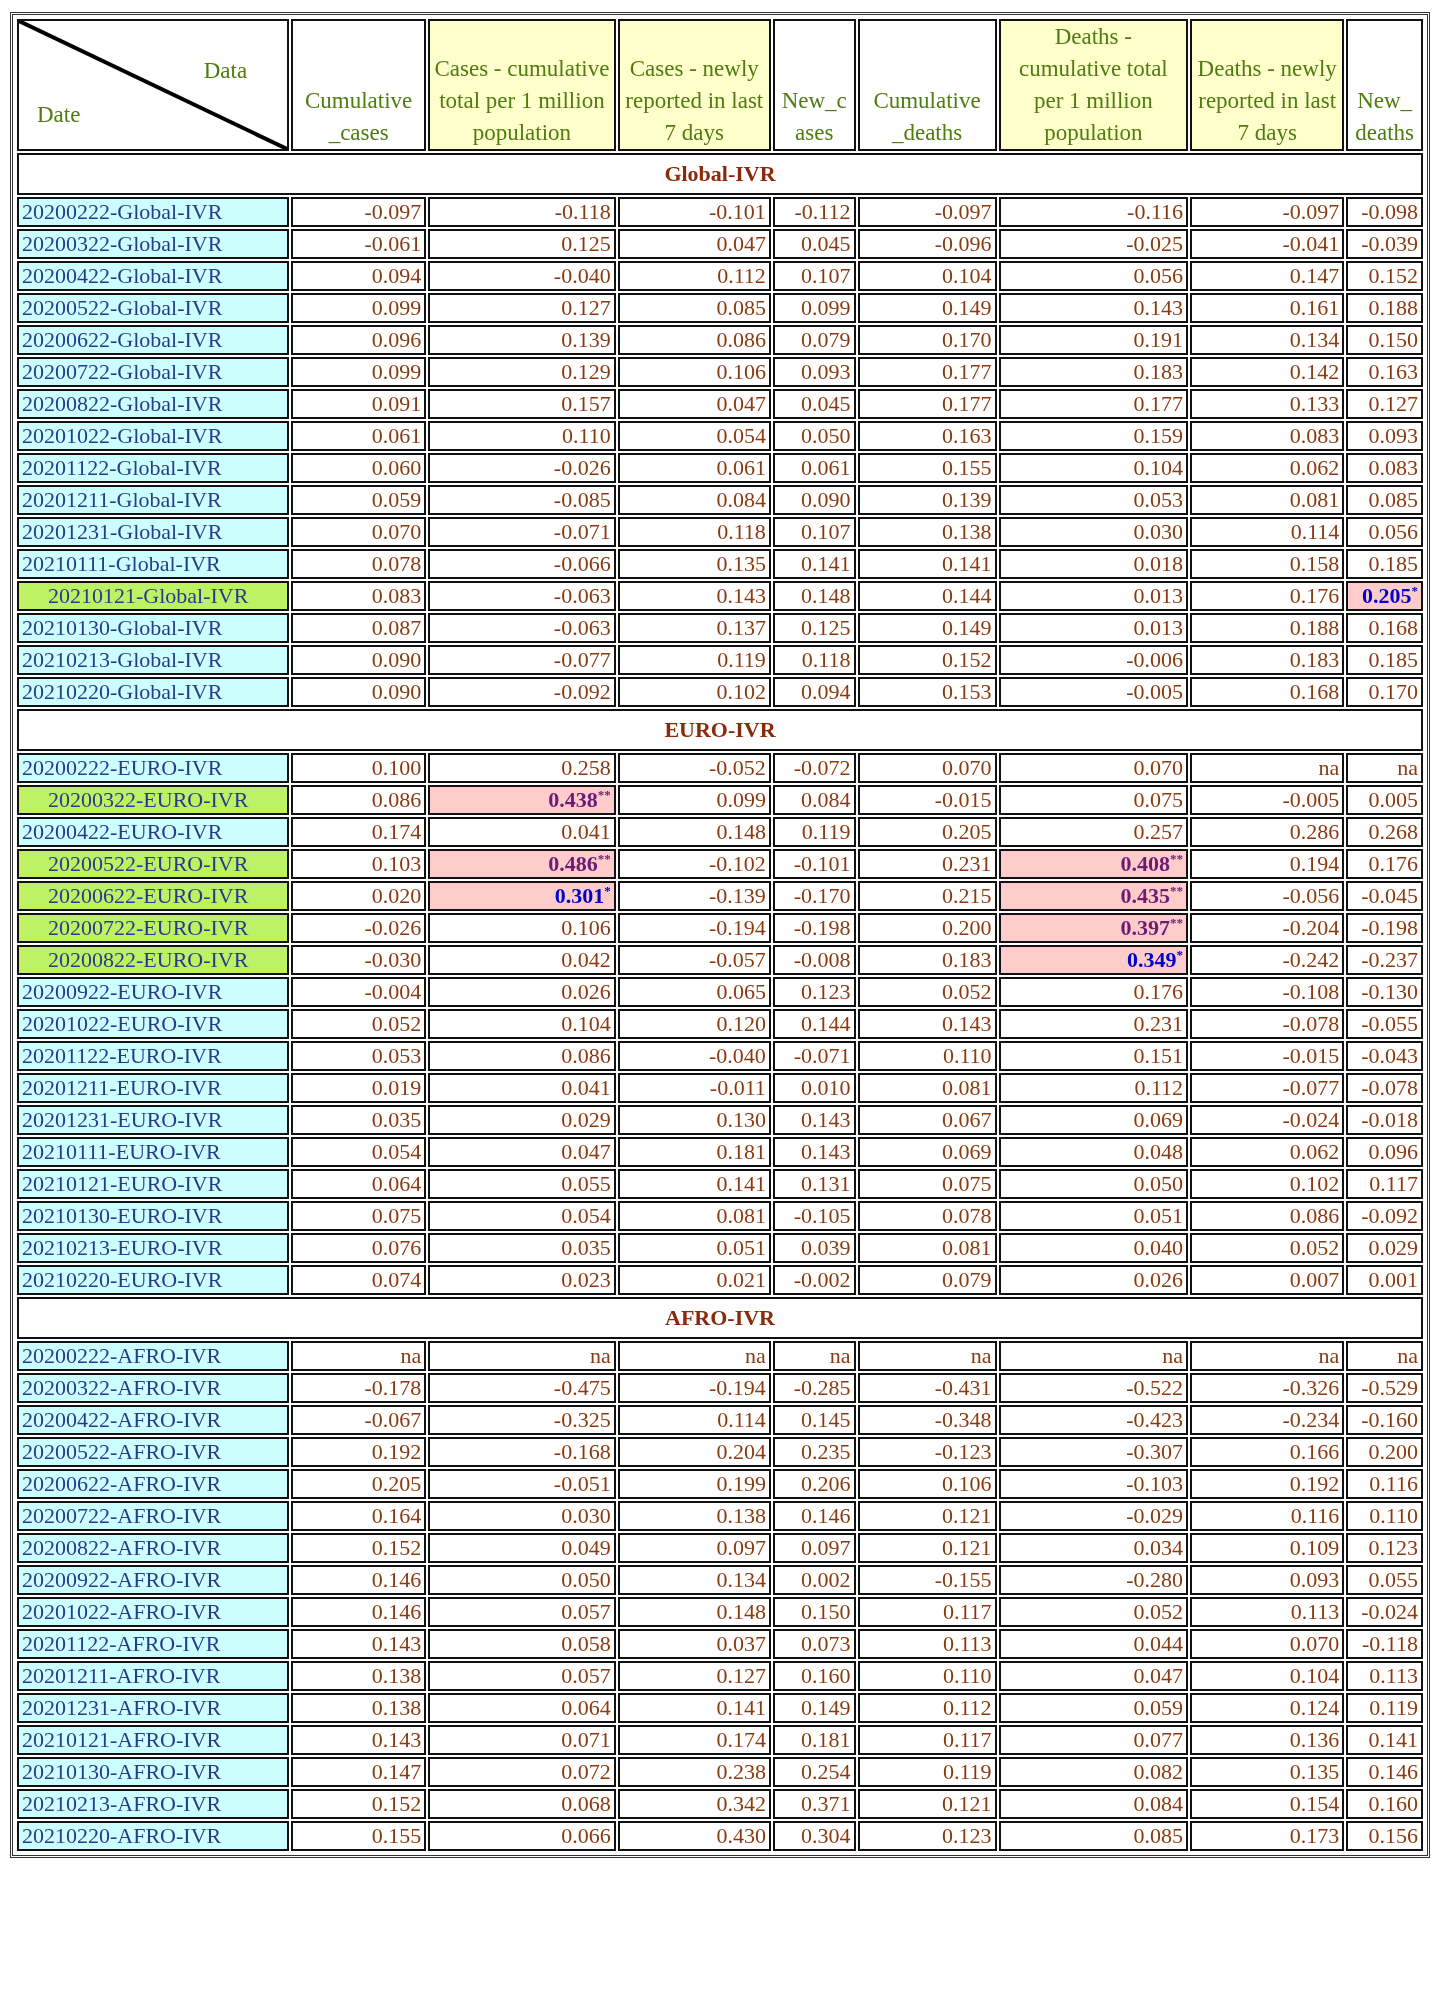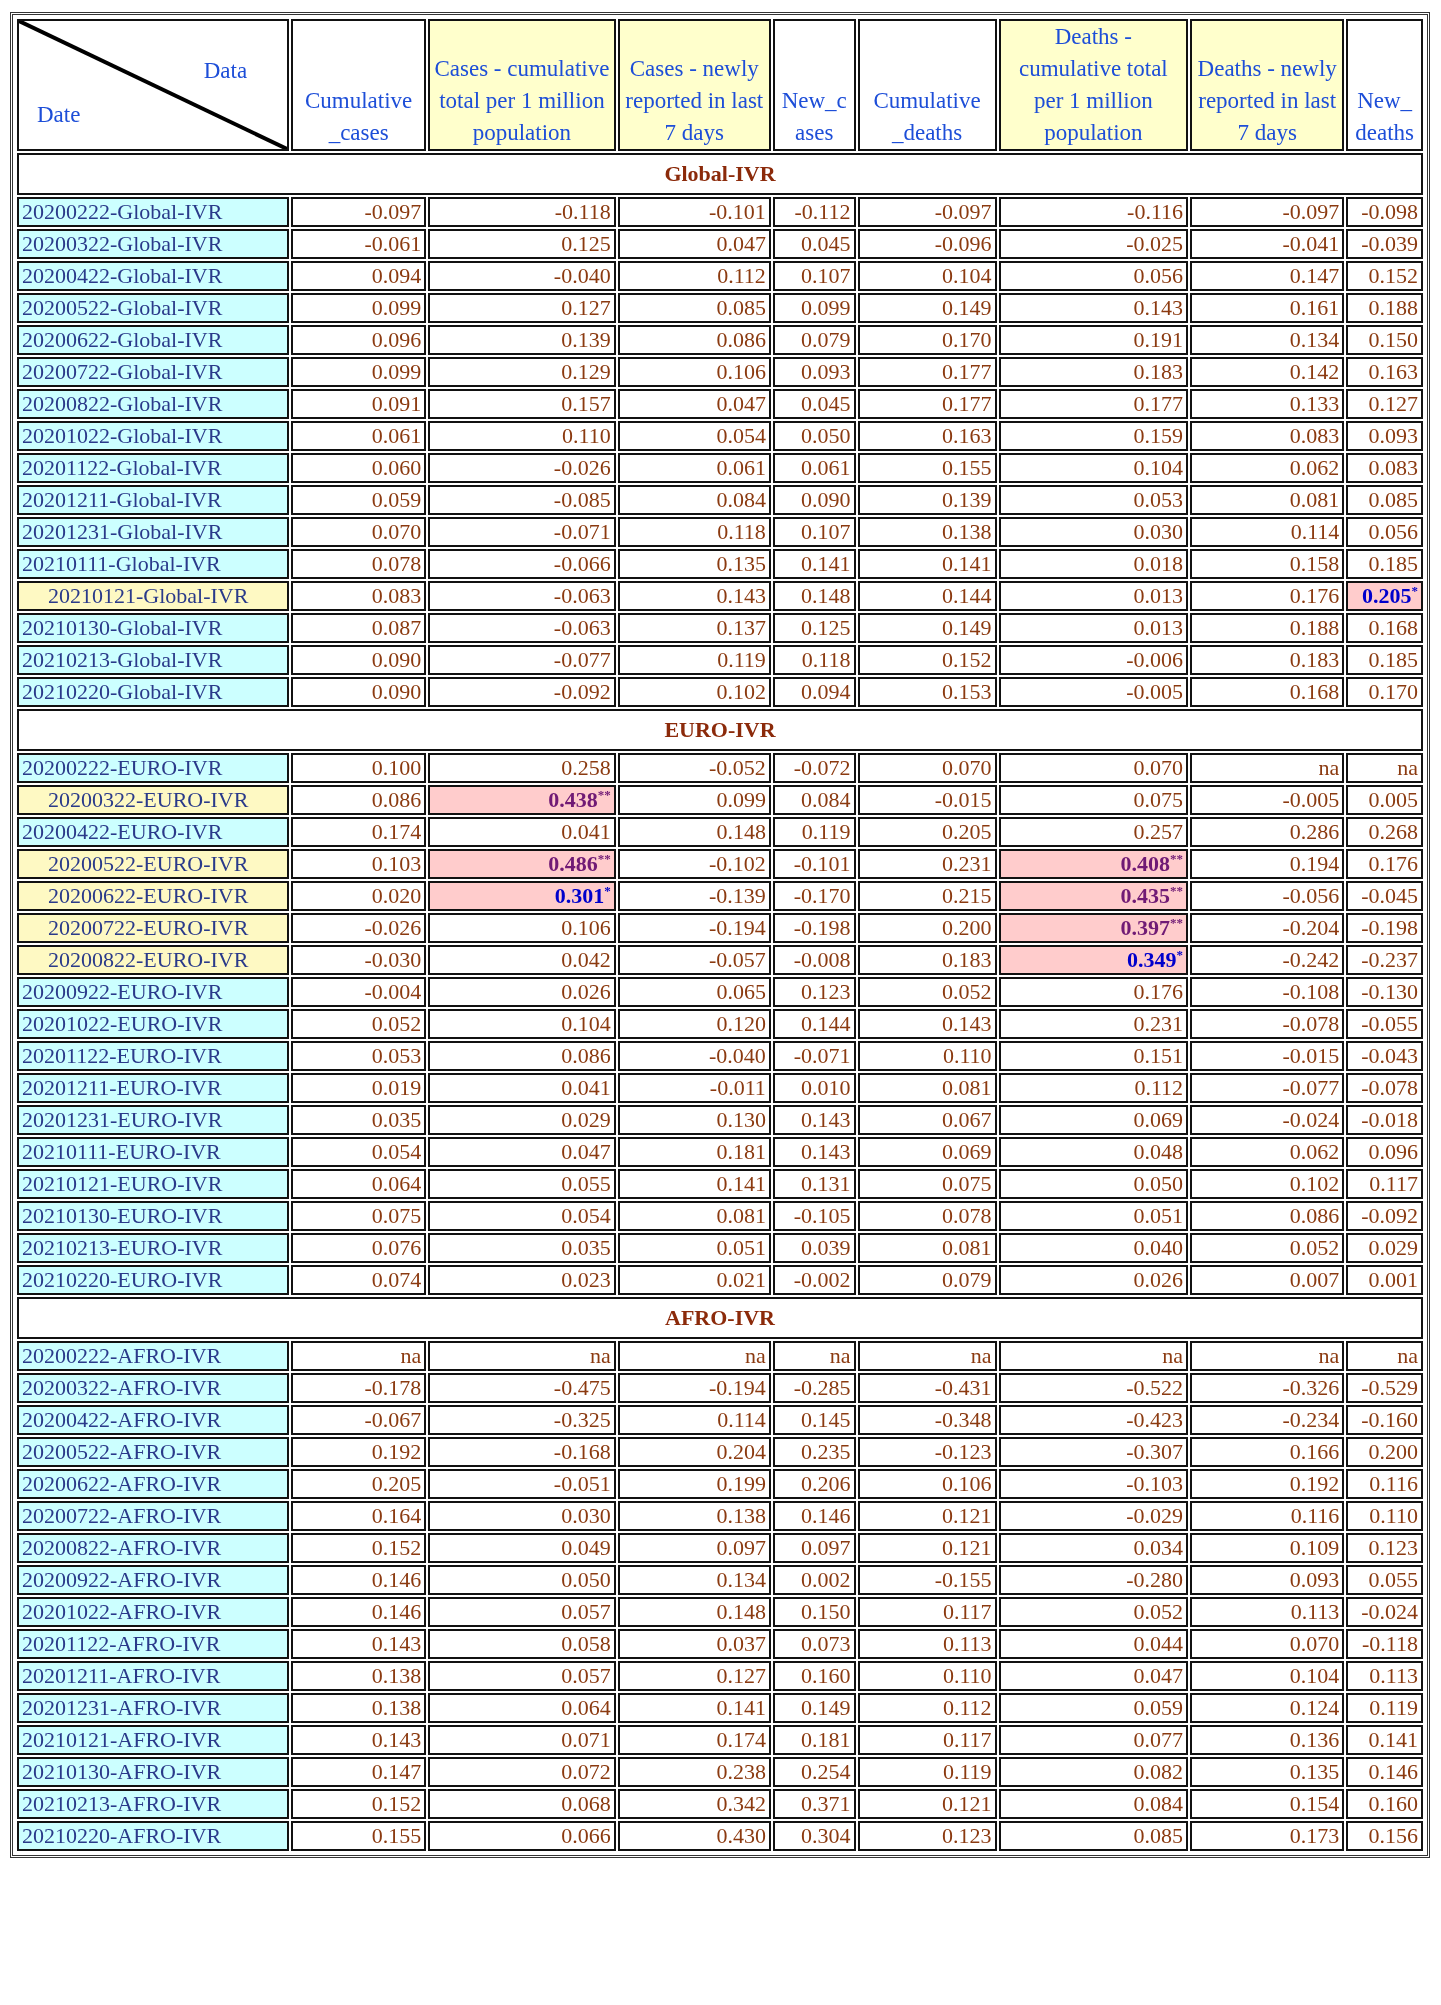--- a/index.html
+++ b/index.html
@@ -1,29 +1,29 @@
 <!DOCTYPE html>
 <html><head>
   <meta charset="utf-8">
   <style>
     html, body { margin: 0; padding: 0; background: #ffffff; }
     body { width: 1441px; height: 2005px; position: relative; overflow: hidden; font-family: "Liberation Serif", "DejaVu Serif", serif; }
     .wrap { position: absolute; left: 10px; top: 12px; width: 1420px; border: 3px double #333; padding: 2px; box-sizing: border-box; background: #fff; }
     table { border-collapse: separate; border-spacing: 2px; width: 100%; table-layout: fixed; }
     td, th { border: 2px solid #111; padding: 0 3px; font-weight: normal; box-sizing: border-box; }
-    thead th { height: 128px; font-size: 23px; line-height: 32px; color: #1d4ed8; text-align: center; vertical-align: bottom; background: #fff; }
+    thead th { height: 128px; font-size: 23px; line-height: 32px; color: #4d7c0f; text-align: center; vertical-align: bottom; background: #fff; }
     thead th.hl { background: #ffffcc; }
     th.corner { position: relative; padding: 0; }
     th.corner svg { position: absolute; left: 0; top: 0; width: 100%; height: 100%; }
     th.corner .lbl-data { position: absolute; right: 40px; top: 34px; }
     th.corner .lbl-date { position: absolute; left: 18px; bottom: 18px; }
     .section td { text-align: center; font-weight: bold; color: #8b2a0a; font-size: 22px; height: 42px; padding: 0; }
     tbody td { height: 30px; font-size: 22px; color: #8b3a10; text-align: right; }
     tbody td.rowlabel { text-align: left; color: #2a3a8a; background: #ccffff; font-family: Liberation Serif, serif; }
-    tbody td.rowlabel.hl { background: #fef9c3; padding-left: 29px; }
+    tbody td.rowlabel.hl { background: #bef264; padding-left: 29px; }
     tbody td.cell.hl { background: #ffcccc; }
     .sig2 { color: #701a75; font-weight: bold; }
     .sig1 { color: #0000cc; font-weight: bold; }
     .sup { font-size: 13px; vertical-align: super; line-height: 0; }
     col.c0 { width: 270px; }
     col.c1 { width: 134px; }
     col.c2 { width: 186px; }
     col.c3 { width: 152px; }
     col.c4 { width: 82px; }
     col.c5 { width: 138px; }

